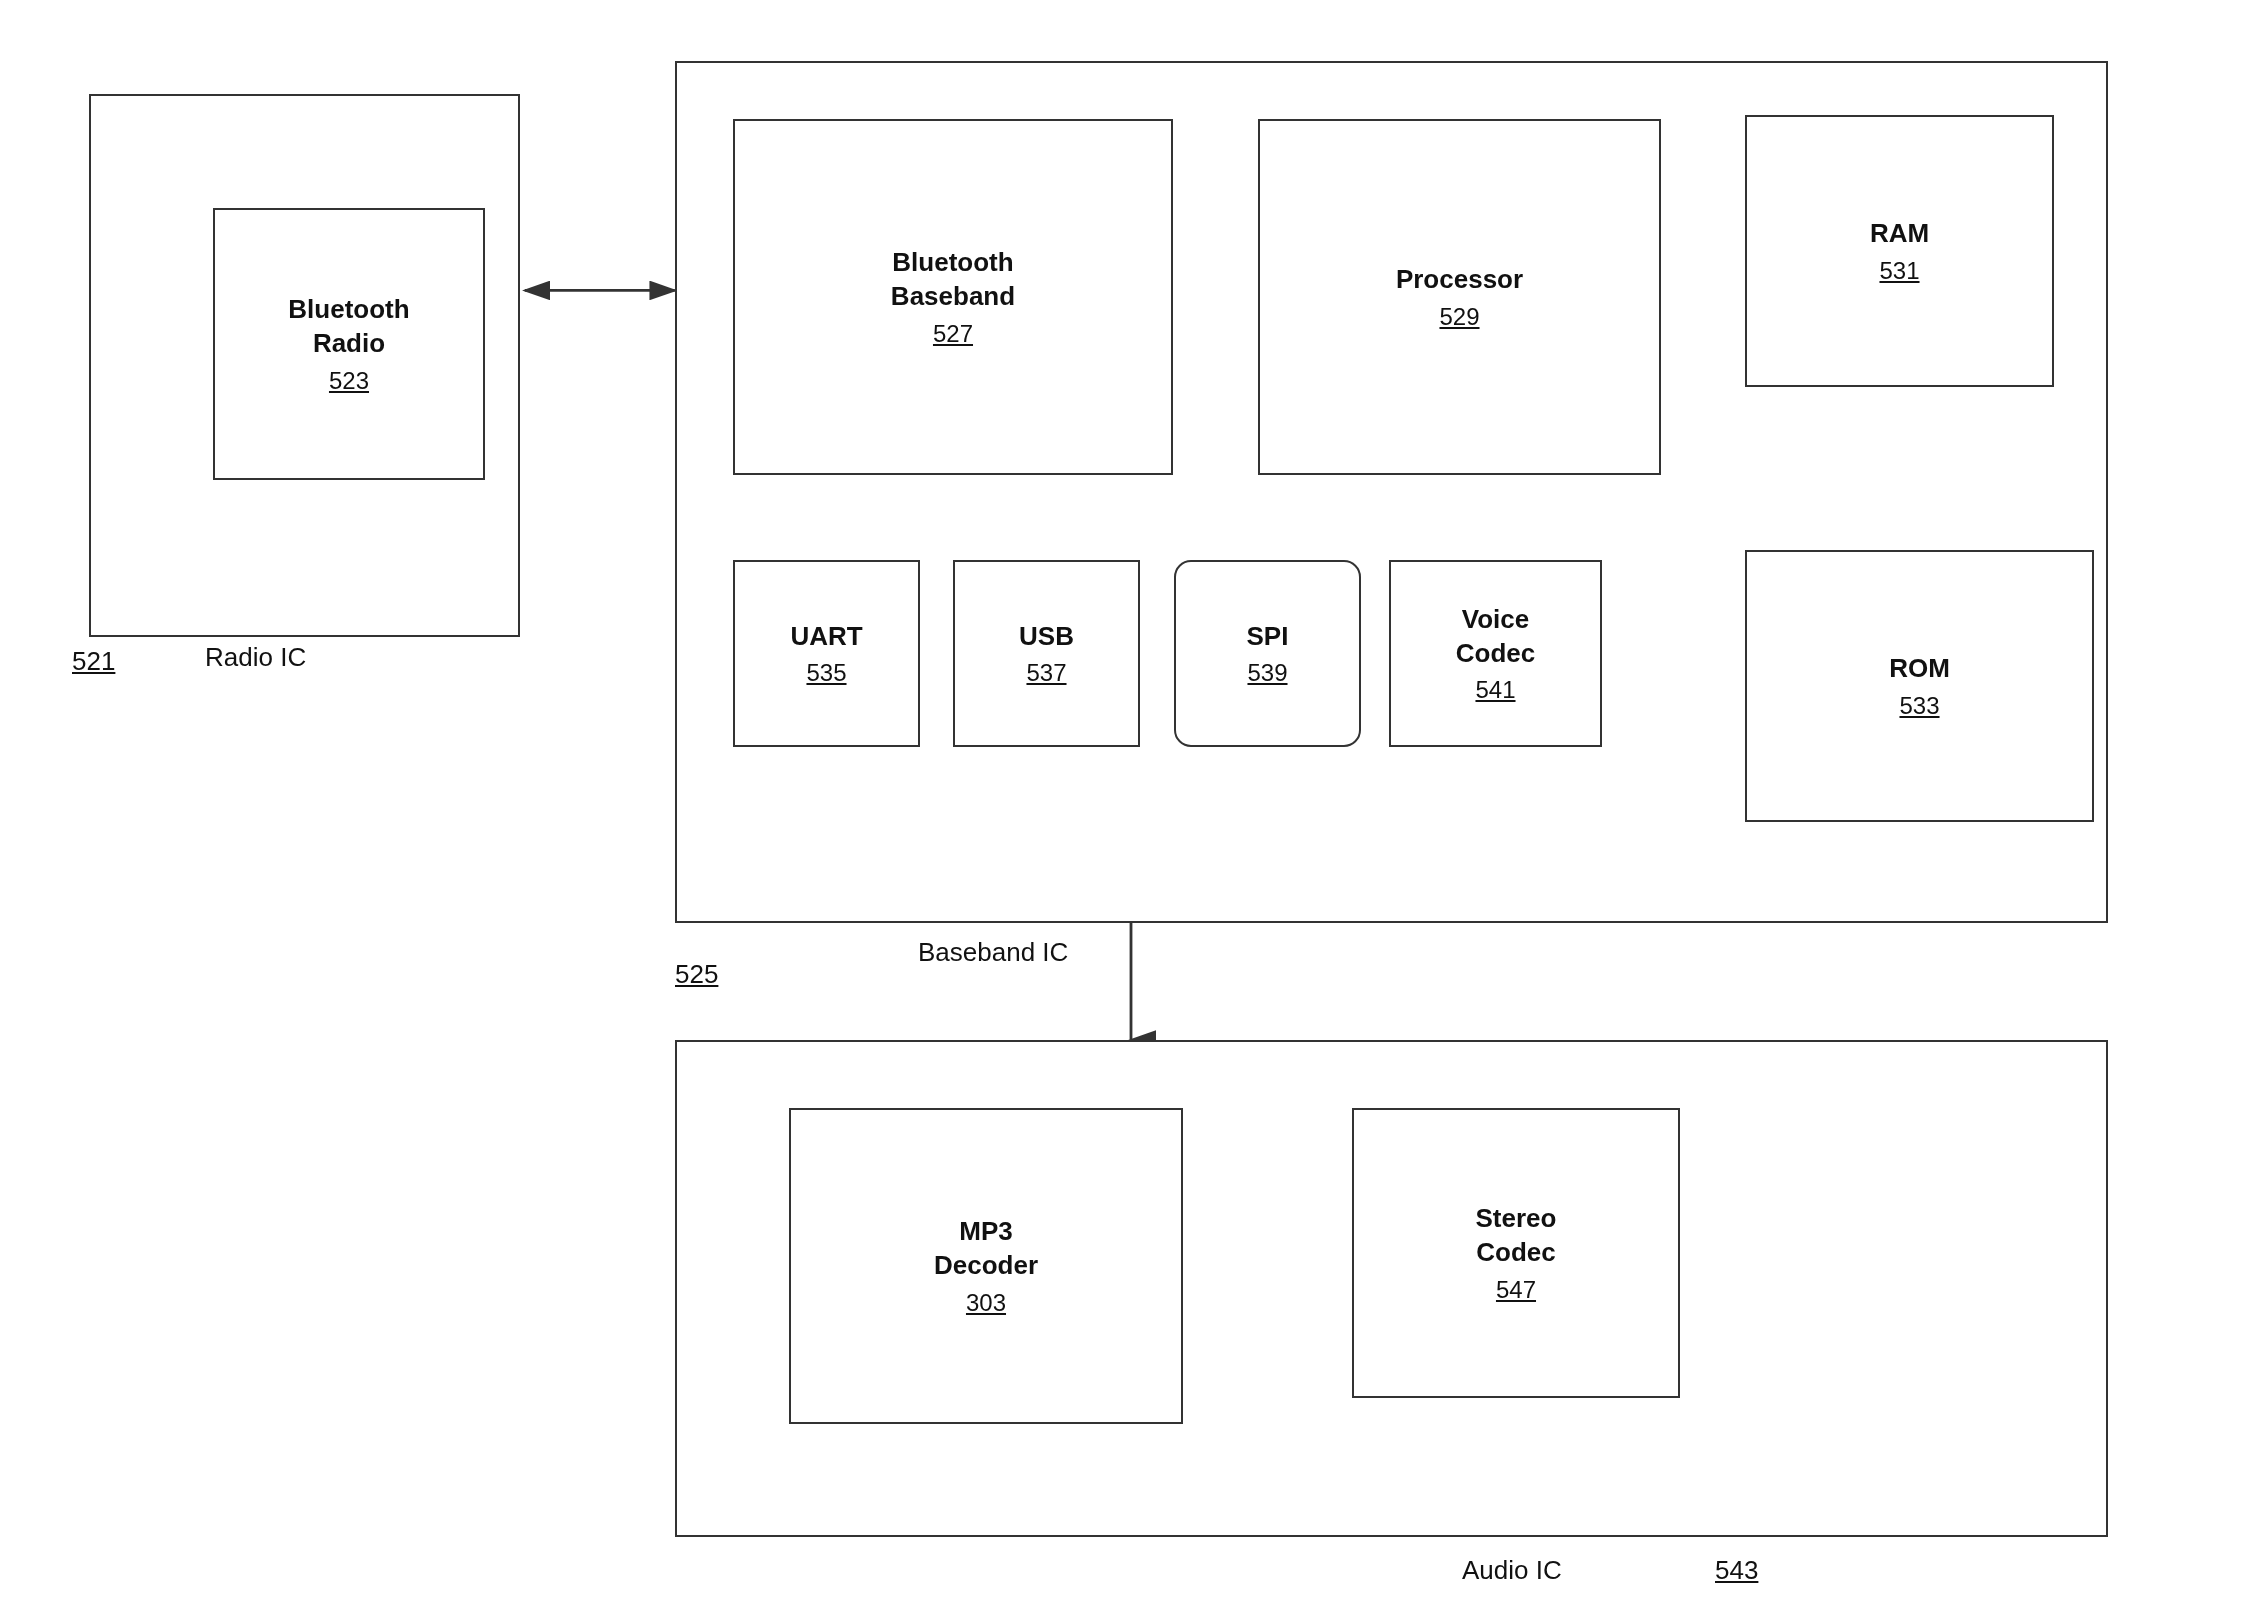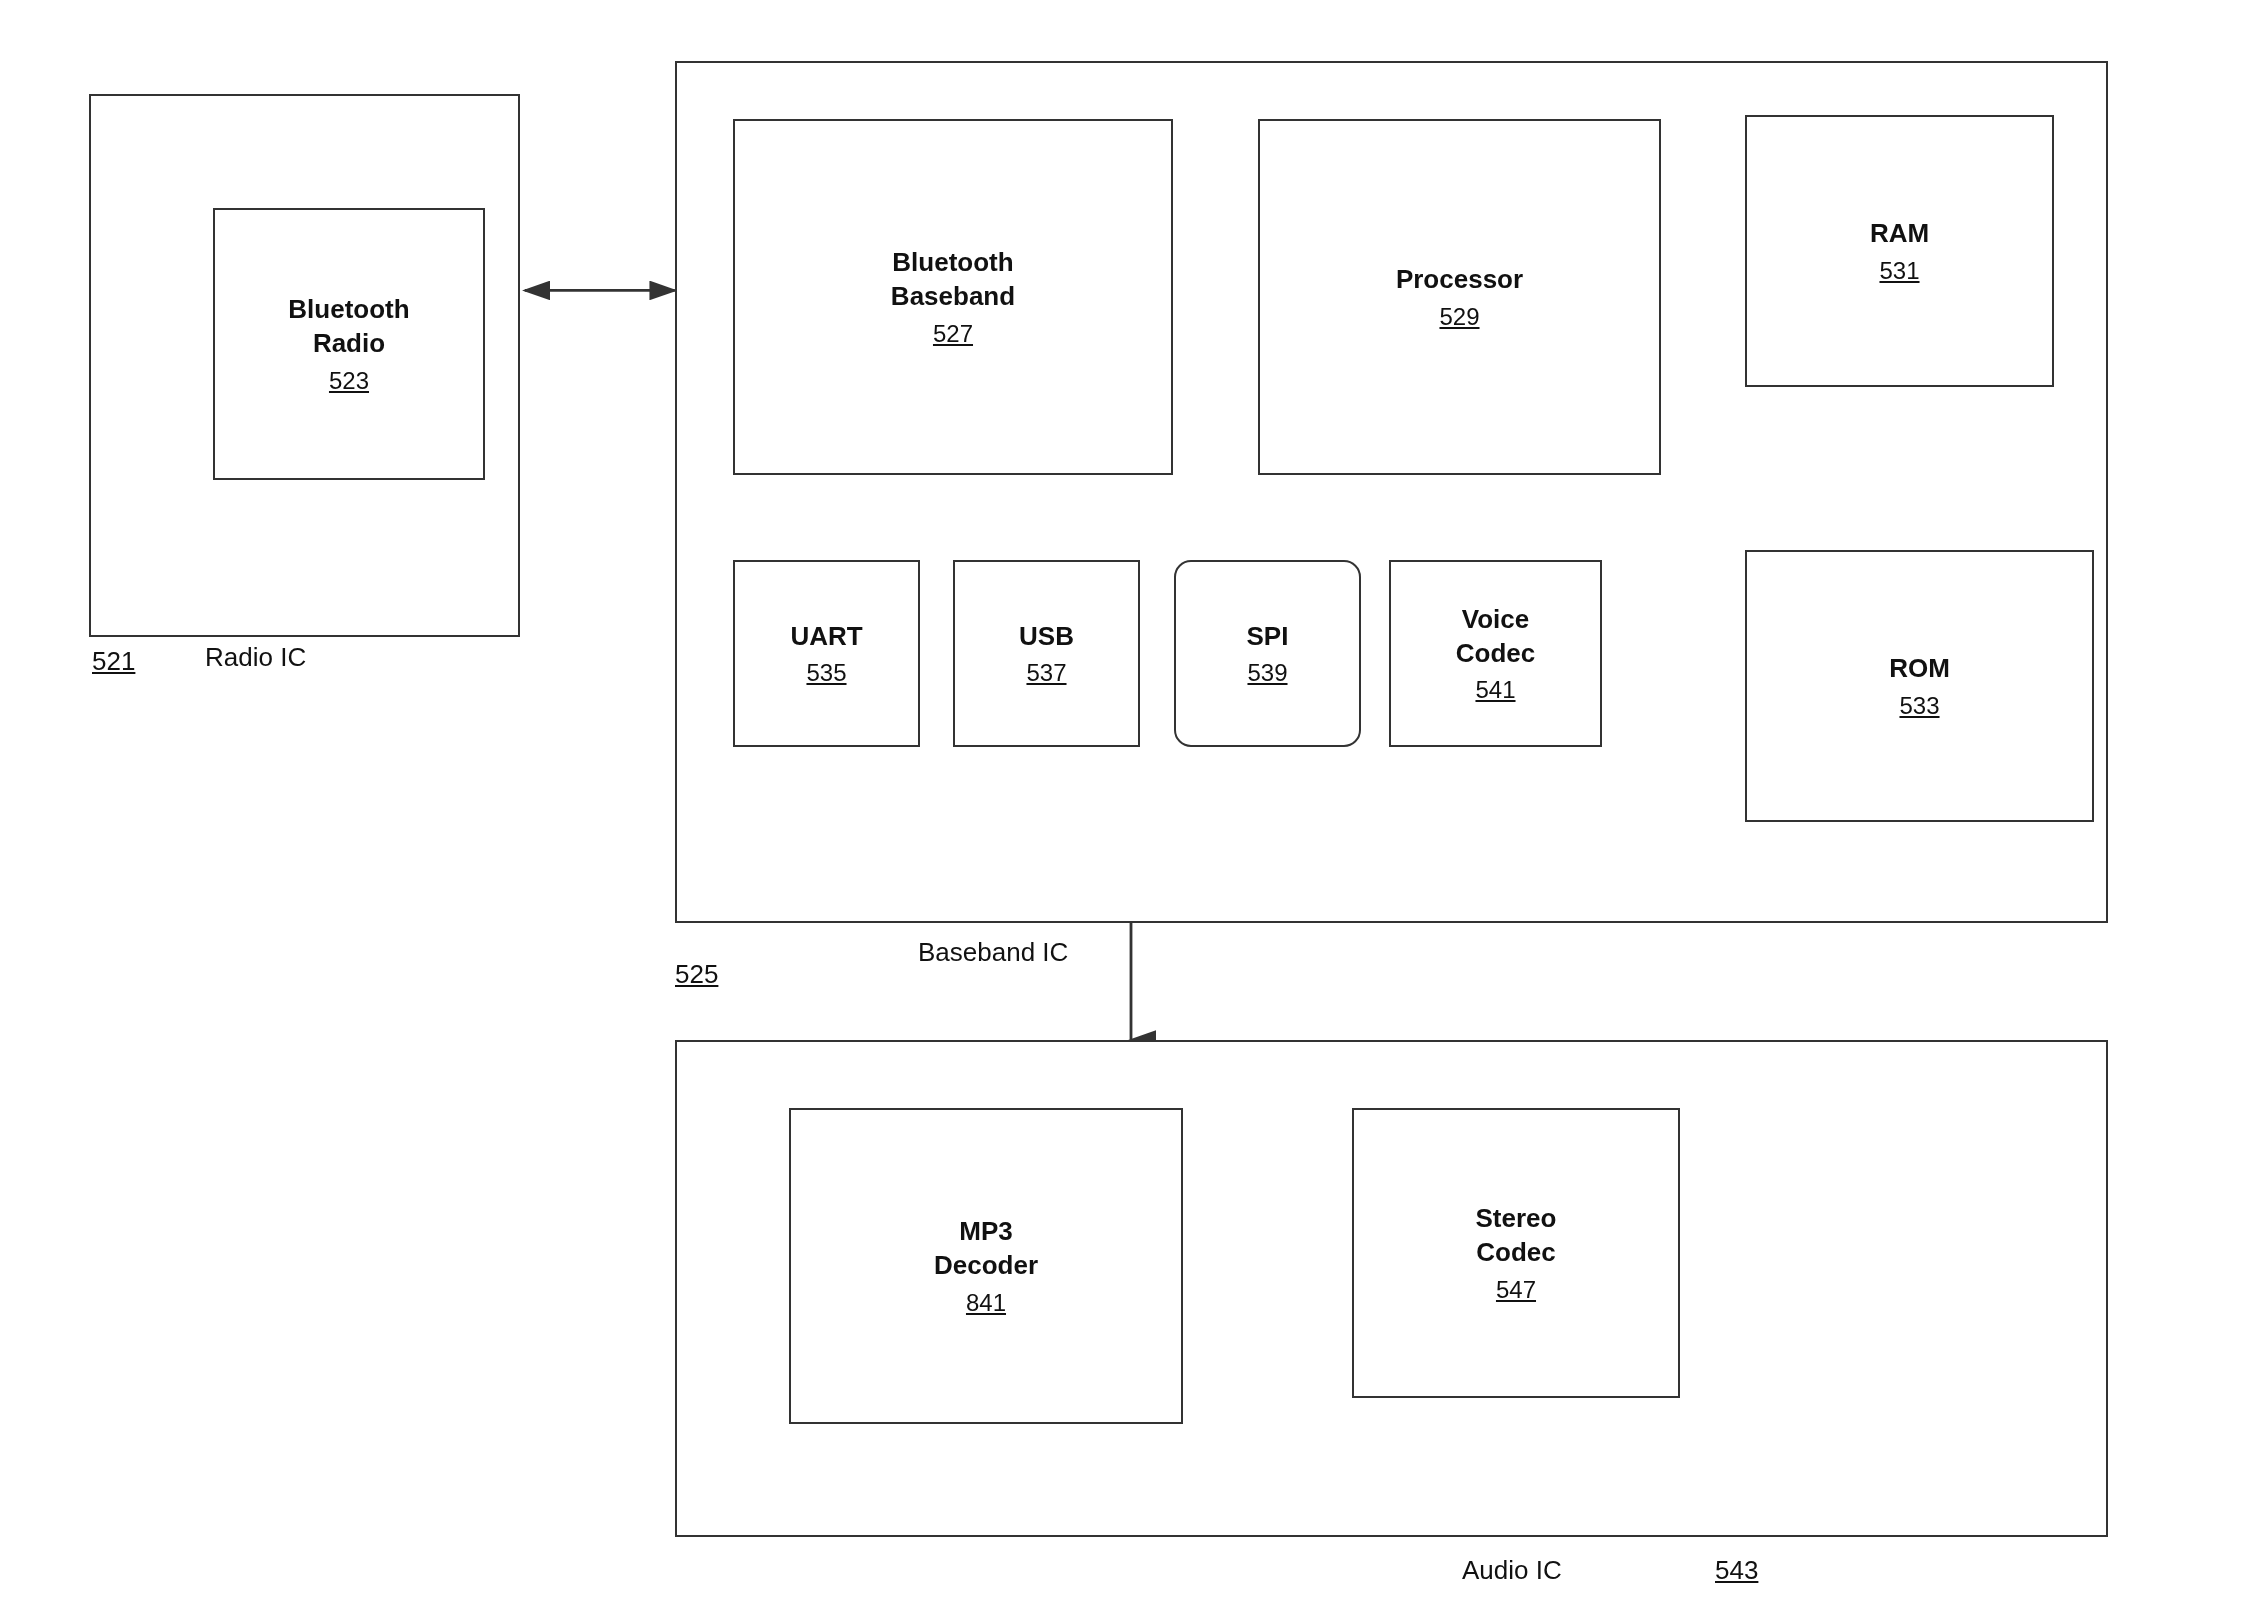--- a/index.html
+++ b/index.html
@@ -85,21 +85,21 @@
 
   <div class="box" style="left:89px; top:94px; width:431px; height:543px; border:2.8px solid #333;">
 
     <div class="box" style="left:122px; top:112px; width:272px; height:272px;">
       <span class="box-label" style="white-space:pre-line;">Bluetooth
 Radio</span>
       <span class="box-number">523</span>
     </div>
   </div>
 
-  <span class="caption" style="left:92px; top:646px;">
+  <span class="caption" style="left:72px; top:646px;">
     <span class="caption-number">521</span>
   </span>
   <span class="caption" style="left:164px; top:642px;margin-left:41px;">Radio IC</span>
 
   <div class="box" style="left:675px; top:61px; width:1433px; height:862px; border:2.8px solid #333; justify-content:flex-start; align-items:flex-start; padding:0;">
 
     <div class="box" style="left:56px; top:56px; width:440px; height:356px; position:absolute;">
       <span class="box-label" style="white-space:pre-line;">Bluetooth
 Baseband</span>
       <span class="box-number">527</span>
@@ -146,21 +146,21 @@
   <span class="caption" style="left:675px; top:937px;margin-top:22px;">
     <span class="caption-number">525</span>
   </span>
   <span class="caption" style="left:918px; top:937px;">Baseband IC</span>
 
   <div class="box" style="left:675px; top:1040px; width:1433px; height:497px; border:2.8px solid #333; justify-content:flex-start; align-items:flex-start; padding:0;">
 
     <div class="box" style="left:112px; top:66px; width:394px; height:316px; position:absolute;">
       <span class="box-label" style="white-space:pre-line;">MP3
 Decoder</span>
-      <span class="box-number">841</span>
+      <span class="box-number">303</span>
     </div>
 
     <div class="box" style="left:675px; top:66px; width:328px; height:290px; position:absolute;">
       <span class="box-label" style="white-space:pre-line;">Stereo
 Codec</span>
       <span class="box-number">547</span>
     </div>
 
   </div>
 

